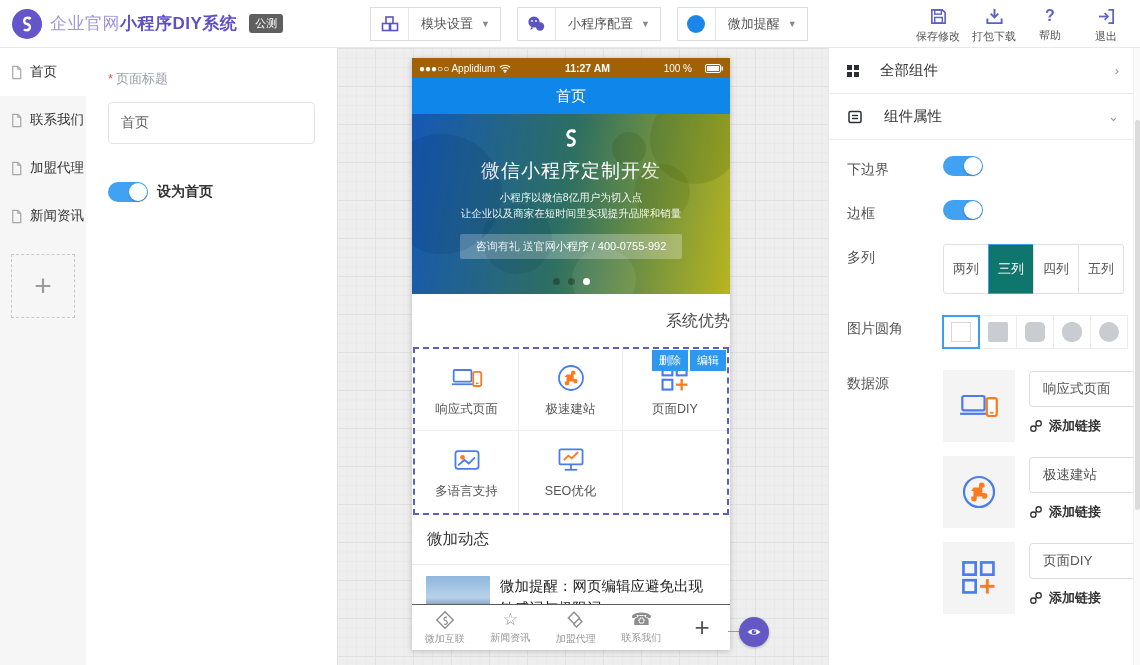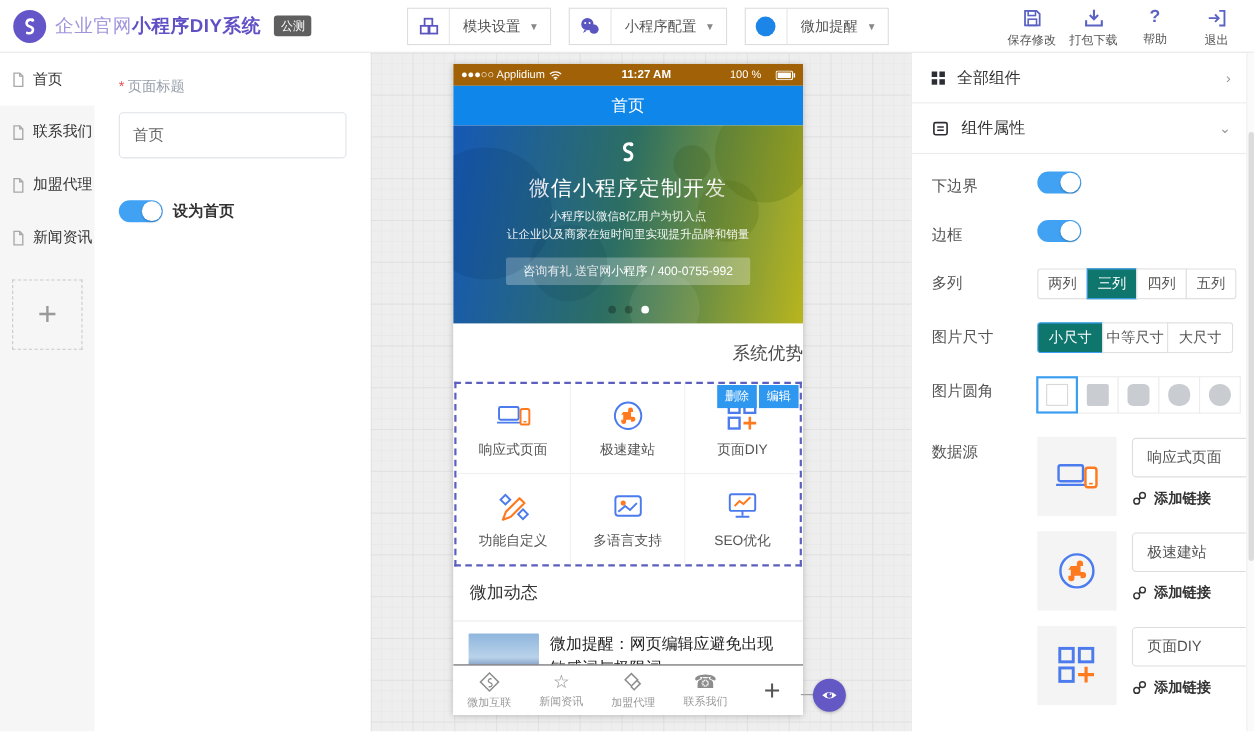--- a/index.html
+++ b/index.html
@@ -83,29 +83,29 @@
   .tabbar{position:absolute;left:0;right:0;bottom:0;height:46px;background:#fff;border-top:1px solid #5e5e5e;display:flex;align-items:center}
   .titem{flex:1;display:flex;flex-direction:column;align-items:center;gap:2px;cursor:pointer}
   .titem .lb{font-size:10px;color:#999}
   .glyph{font-size:17px;color:#8d8d8d;line-height:18px}
   .tplus{width:56px;text-align:center;font-size:26px;color:#555;font-weight:300;cursor:pointer}
   .eyebtn{position:absolute;left:402px;top:569px;width:30px;height:30px;border-radius:50%;background:#6459c4;display:flex;align-items:center;justify-content:center;cursor:pointer;box-shadow:0 1px 3px rgba(0,0,0,.25)}
   .eyeline{position:absolute;left:391px;top:583px;width:11px;height:1px;background:#9a9a9a}
 
   
   .inspector{width:305px;flex:none;background:#fff;border-left:1px solid #e9e9e9;overflow:hidden}
-  .irow{height:46px;display:flex;align-items:center;gap:11px;padding:0 18px;font-size:14.5px;color:#333;border-bottom:1px solid #ececec;cursor:pointer;position:relative}
+  .irow{height:46px;display:flex;align-items:center;gap:21px;padding:0 18px;font-size:14.5px;color:#333;border-bottom:1px solid #ececec;cursor:pointer;position:relative}
   .irow .chev{position:absolute;right:14px;color:#999;font-size:13px}
   .sq4{display:grid;grid-template-columns:5px 5px;grid-gap:2px}
   .sq4 i{width:5px;height:5px;background:#2d2d36}
   .props{padding:16px 0 0 18px}
   .prow{display:flex;margin-bottom:21px}
   .plab{width:96px;font-size:14px;color:#555;padding-top:5px;flex:none}
   .seg{display:flex}
-  .seg span{border:1px solid #e0e0e0;margin-left:-1px;padding:4px 0;width:46px;text-align:center;font-size:13px;color:#555;background:#fff;cursor:pointer}
+  .seg span{border:1px solid #e0e0e0;margin-left:-1px;padding:15px 0;width:46px;text-align:center;font-size:13px;color:#555;background:#fff;cursor:pointer}
   .seg span:first-child{border-radius:3px 0 0 3px;margin-left:0}
   .seg span:last-child{border-radius:0 3px 3px 0}
   .seg span.on{background:#0f766e;border-color:#3b9ef0;color:#fff}
   .seg.wide span{width:60px}
   .radsel{display:flex}
   .radcell{width:38px;height:34px;border:1px solid #ececec;margin-left:-1px;display:flex;align-items:center;justify-content:center;cursor:pointer;background:#fff}
   .radcell.on{border:2px solid #3b9ef0;z-index:1}
   .radcell .shp{width:20px;height:20px;background:#c9cdd1}
   .radcell.on .shp{background:#fff;border:1px solid #d8d8d8}
   .dsrow{display:flex;gap:14px;margin-bottom:14px}
@@ -403,26 +403,20 @@
             <span class="lb">极速建站</span>
           </div>
           <div class="acell">
             <svg width="32" height="32">
                 <use href="#i-diy"></use>
               </svg>
             <span class="lb">页面DIY</span>
           </div>
           <div class="acell">
             <svg width="32" height="32">
-                <use href="#i-custom"></use>
-              </svg>
-            <span class="lb">功能自定义</span>
-          </div>
-          <div class="acell">
-            <svg width="32" height="32">
                 <use href="#i-lang"></use>
               </svg>
             <span class="lb">多语言支持</span>
           </div>
           <div class="acell">
             <svg width="32" height="32">
                 <use href="#i-seo"></use>
               </svg>
             <span class="lb">SEO优化</span>
           </div>
@@ -506,28 +500,20 @@
       <div class="prow">
         <span class="plab">多列</span>
         <div class="seg">
           <span>两列</span>
           <span class="on">三列</span>
           <span>四列</span>
           <span>五列</span>
         </div>
       </div>
 
-      <div class="prow">
-        <span class="plab">图片尺寸</span>
-        <div class="seg wide">
-          <span class="on">小尺寸</span>
-          <span>中等尺寸</span>
-          <span>大尺寸</span>
-        </div>
-      </div>
 
       <div class="prow">
         <span class="plab">图片圆角</span>
         <div class="radsel">
           <div class="radcell on">
               <div class="shp" style="border-radius:0"></div>
             </div>
           <div class="radcell">
               <div class="shp" style="border-radius:2px"></div>
             </div>

